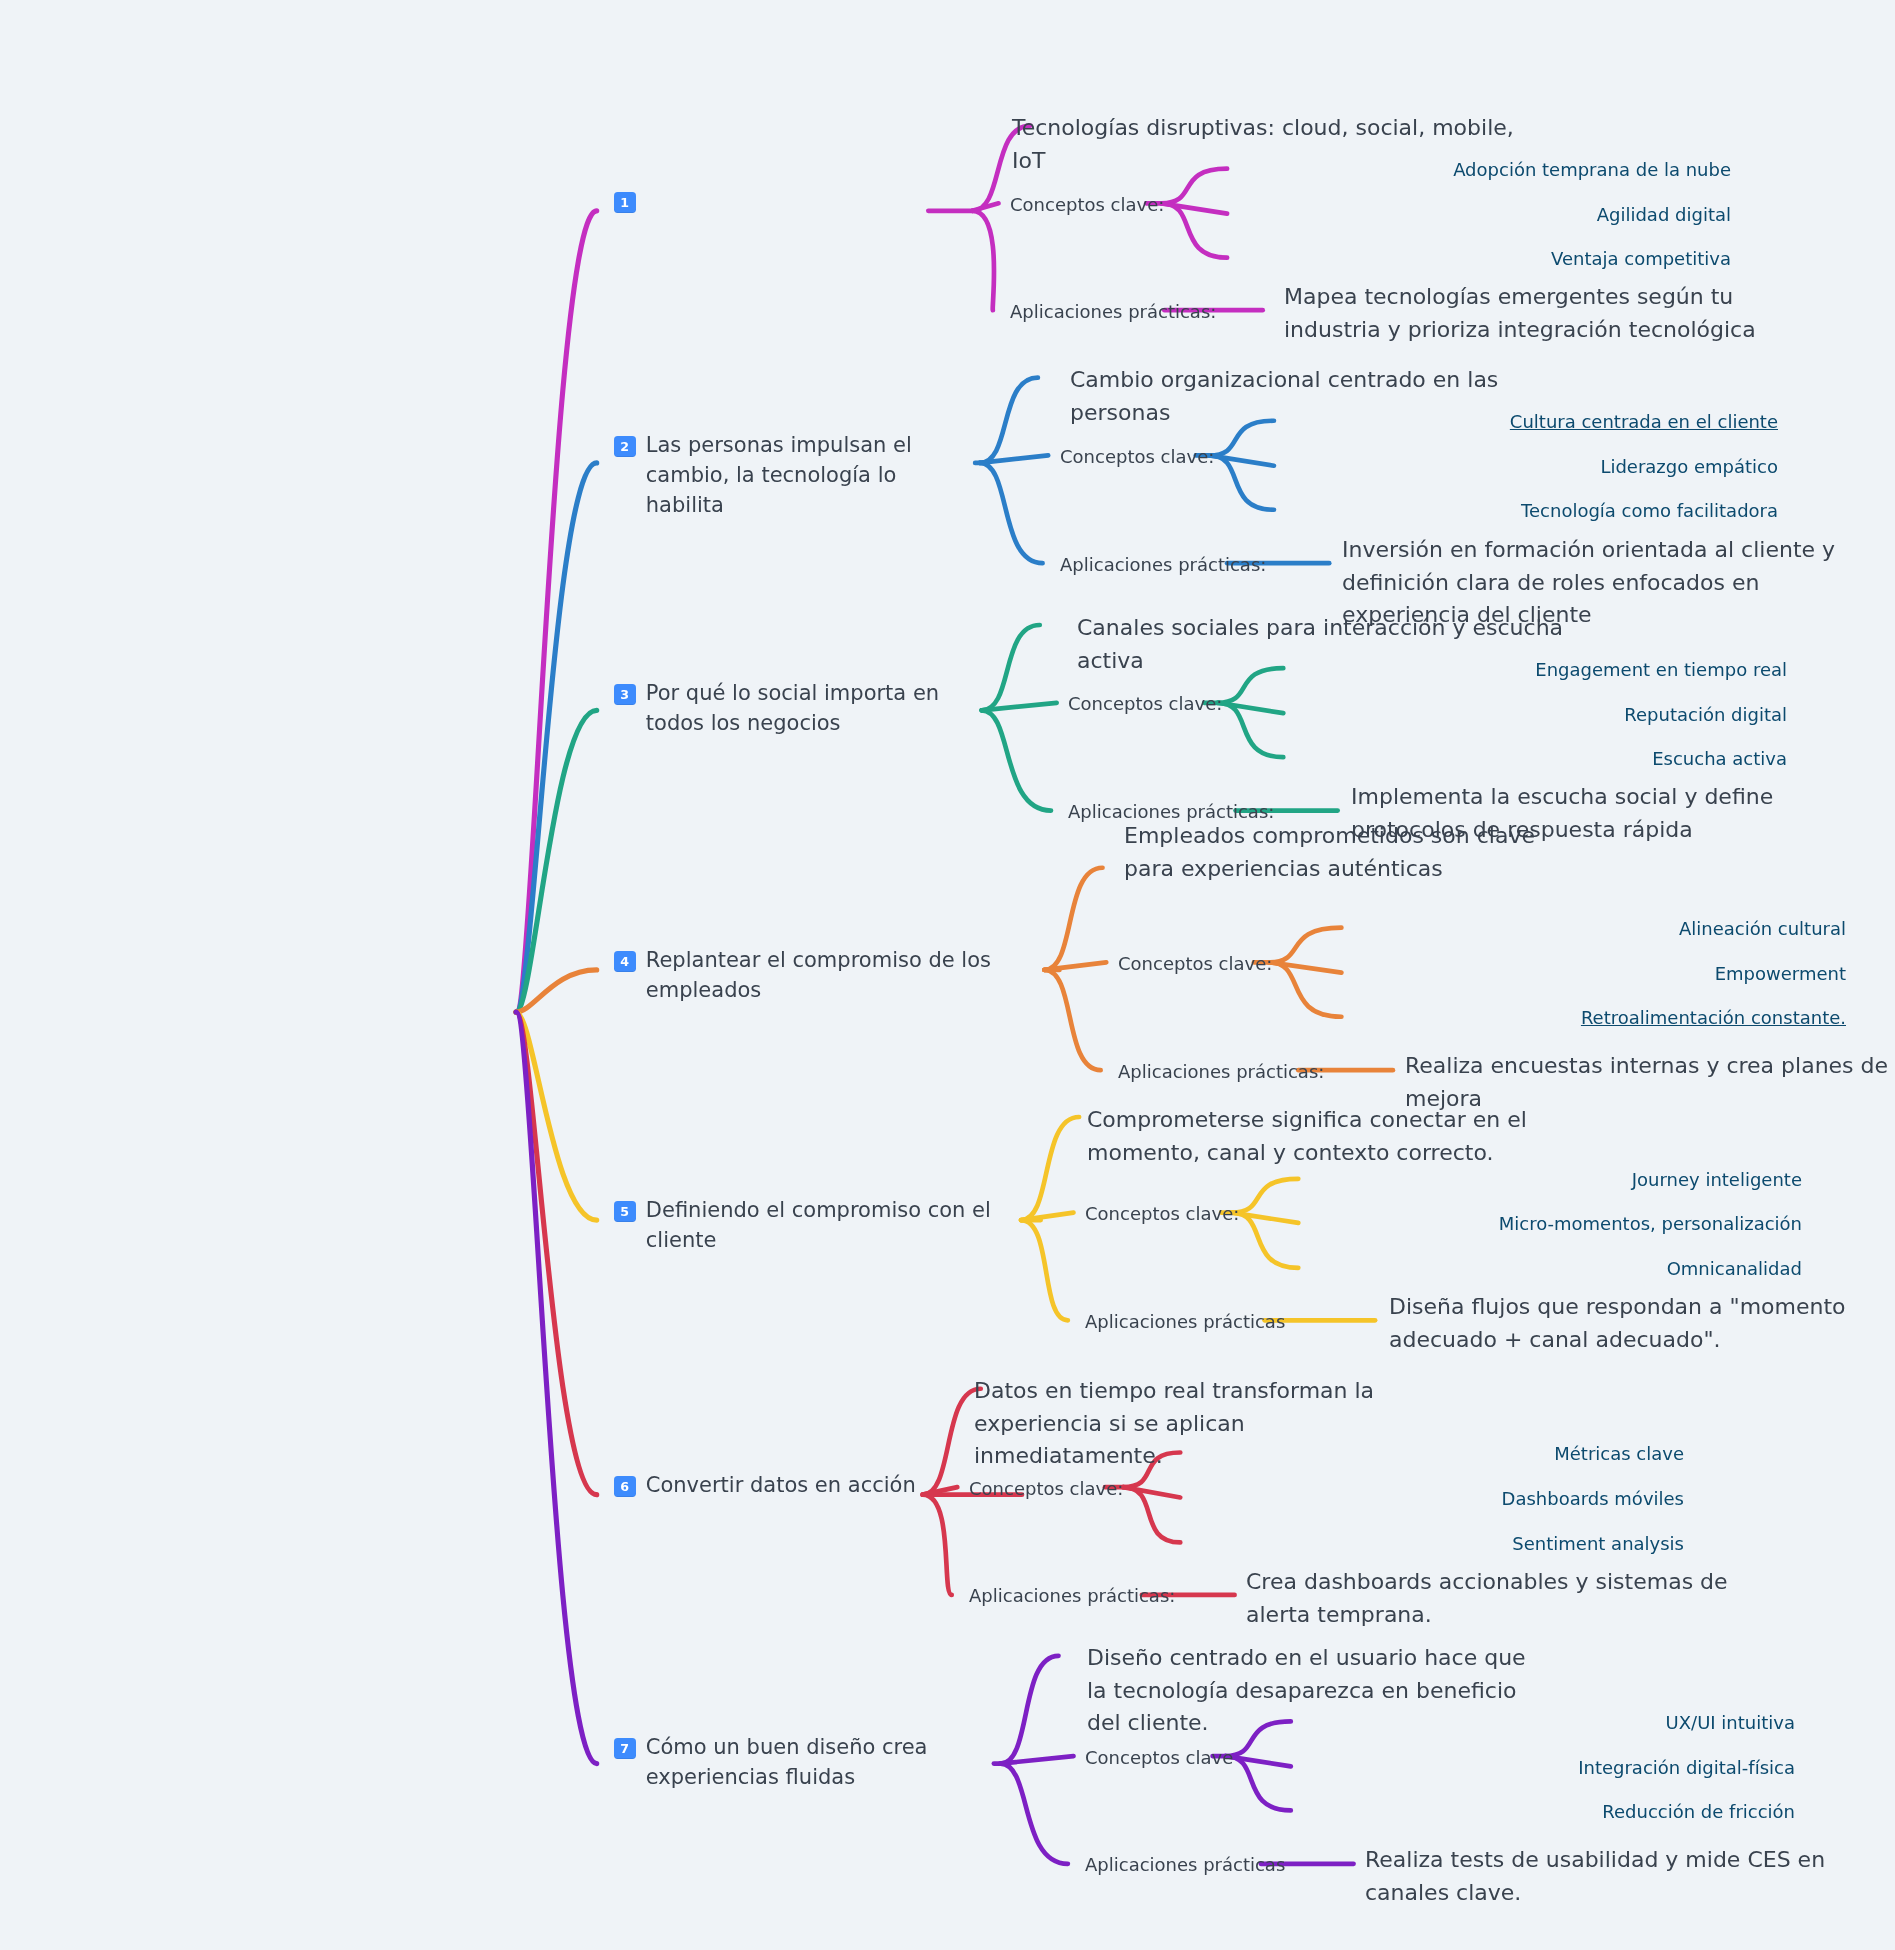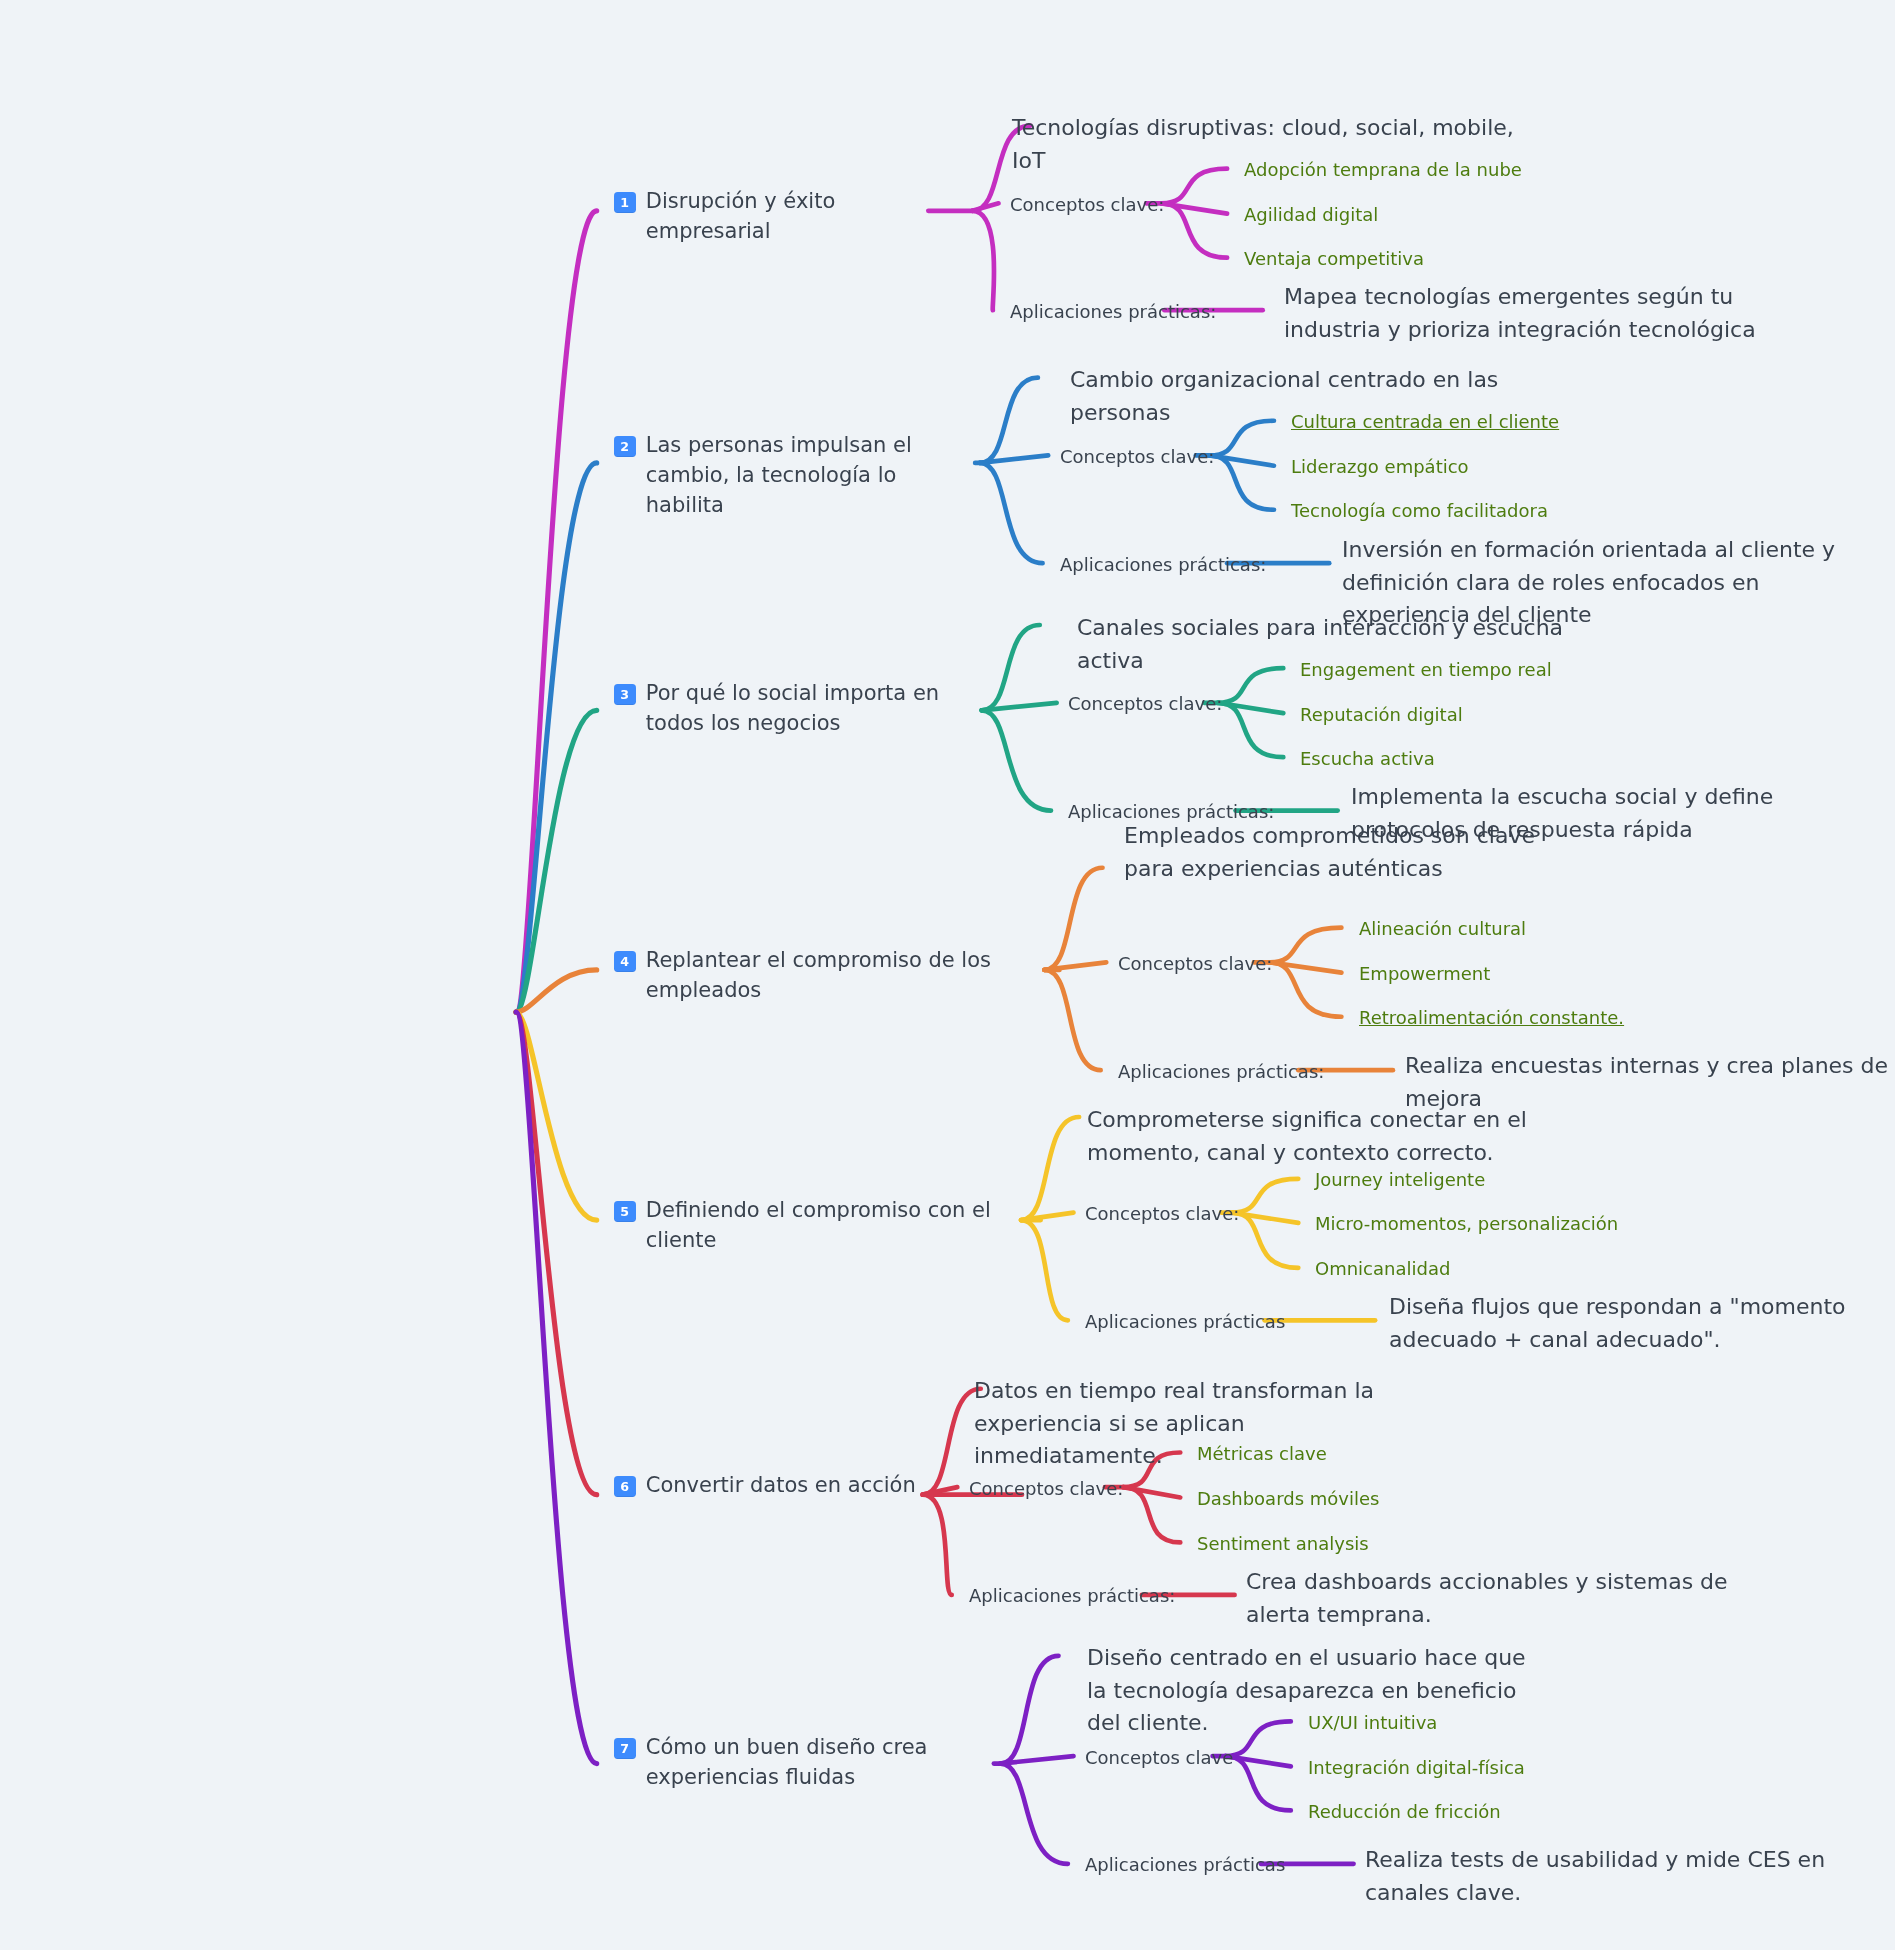--- a/index.html
+++ b/index.html
@@ -44,21 +44,21 @@
     background:#3d8bfd;
     color:#ffffff;
     font-size:12.6px;
     line-height:21.5px;
     text-align:center;
     font-weight:700;
     margin-top:4.7px;
     box-shadow:inset 0 -0.9px 0 rgba(0,0,0,.08);
   }
   .branch-label .btext{display:block;}
-  .l3{font-size:18px;line-height:1.45;color:#4d7c0f;}
+  .l3{font-size:18px;line-height:1.45;color:#0c4a6e;text-align:right;}
   .lead{font-size:18px;line-height:1.45;color:#39424e;}
   .note{font-size:22px;line-height:1.48;color:#39424e;}
 </style>
 </head>
 <body>
 
 <div id="mindmap-root">
   <svg id="edges" viewBox="0 0 2023 2082" preserveAspectRatio="none">
       <path d="M 551 1080 C 569.72 1080 590.52 225 637 225" fill="none" stroke="#c42ec0" stroke-width="5.5" stroke-linecap="round"></path>
       <path d="M 991 225 L 1038 225" fill="none" stroke="#c42ec0" stroke-width="5" stroke-linecap="round"></path>
@@ -129,21 +129,20 @@
       <path d="M 1308 1874 L 1378 1885" fill="none" stroke="#7d20c4" stroke-width="5" stroke-linecap="round"></path>
       <path d="M 1308 1874 C 1348 1874 1322 1932 1378 1932" fill="none" stroke="#7d20c4" stroke-width="5" stroke-linecap="round"></path>
       <path d="M 1068 1882 C 1102 1882 1088 1989 1140 1989" fill="none" stroke="#7d20c4" stroke-width="5" stroke-linecap="round"></path>
       <path d="M 1346 1989 L 1445 1989" fill="none" stroke="#7d20c4" stroke-width="5" stroke-linecap="round"></path>
     </svg>
 
 
   <div id="branch-nodes">
       <div class="node branch-label" style="left: 614px; top: 187px; width: 309px;">
         <span class="badge" style="background: rgb(61, 139, 253);">1</span>
-        <span class="btext">Disrupción y éxito empresarial</span>
       </div>
       <div class="node note" style="left: 1012px; top: 112px; width: 525px;">Tecnologías disruptivas: cloud, social, mobile, IoT</div>
       <div class="node lead" style="left: 1010px; top: 192px;">Conceptos clave:</div>
       <div class="node l3" style="left: 1244px; top: 157px; width: 487px;">Adopción temprana de la nube</div>
       <div class="node l3" style="left: 1244px; top: 202px; width: 487px;">Agilidad digital</div>
       <div class="node l3" style="left: 1244px; top: 246px; width: 487px;">Ventaja competitiva</div>
       <div class="node lead" style="left: 1010px; top: 299px;">Aplicaciones prácticas:</div>
       <div class="node note" style="left: 1284px; top: 281px; width: 525px;">Mapea tecnologías emergentes según tu industria y prioriza integración tecnológica</div>
       <div class="node branch-label" style="left: 614px; top: 431px; width: 356px;">
         <span class="badge" style="background: rgb(61, 139, 253);">2</span>

